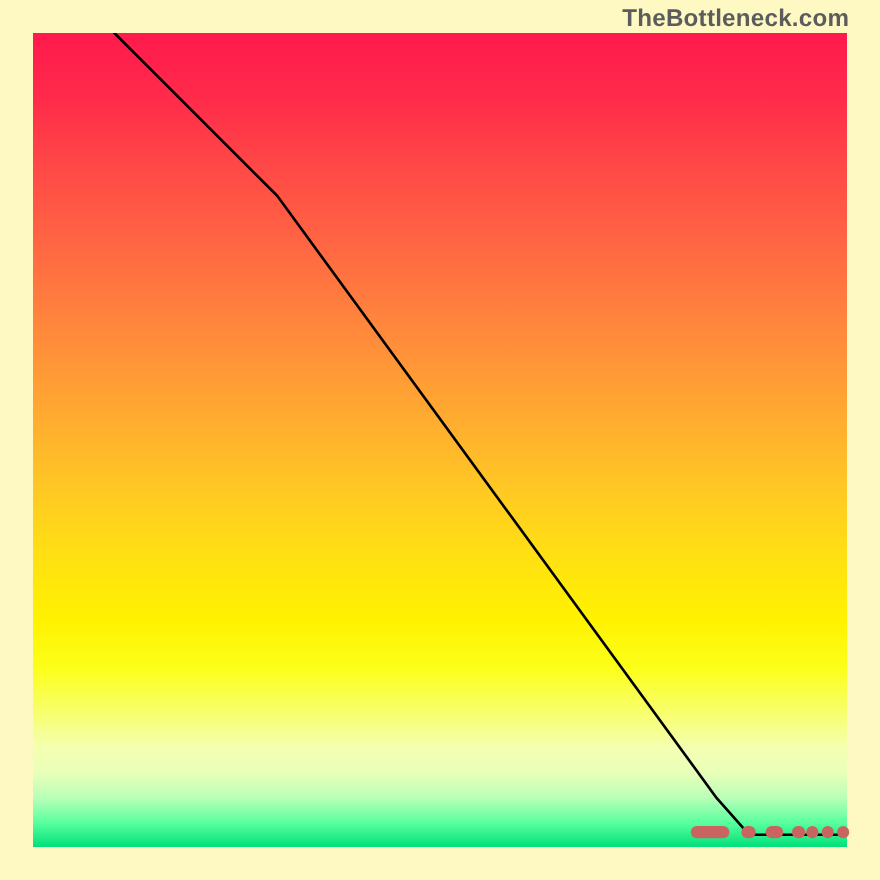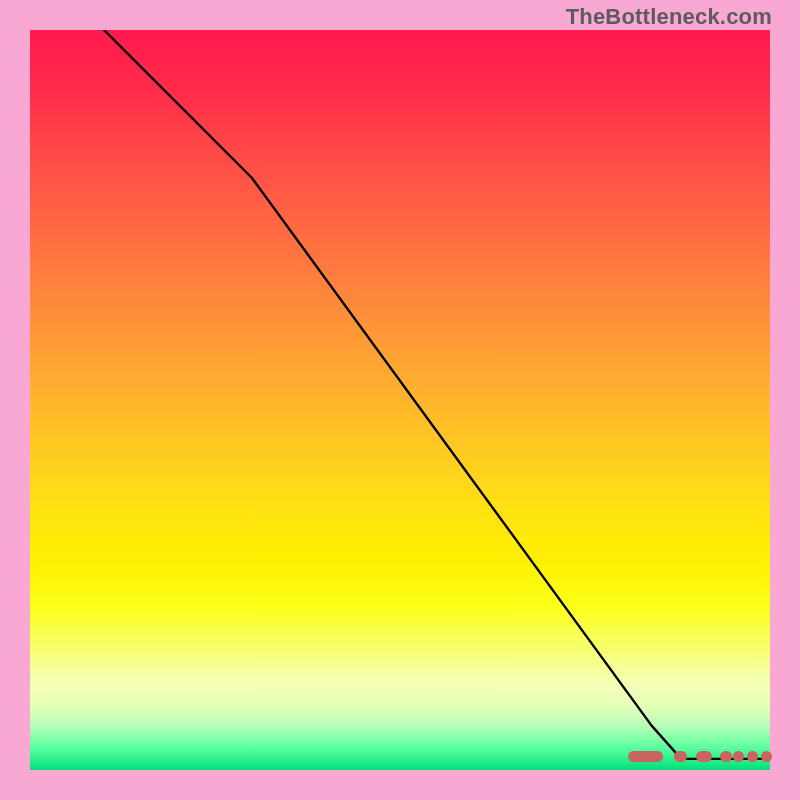--- a/index.html
+++ b/index.html
@@ -1,21 +1,21 @@
 <!DOCTYPE html>
 <html><head>
 <meta charset="utf-8">
 <style>
   * { margin: 0; padding: 0; box-sizing: border-box; }
   html, body { width: 800px; height: 800px; overflow: hidden; background: #000; }
   .stage {
     position: relative;
     width: 800px;
     height: 800px;
-    background: #f9a8d4;
+    background: #fef9c3;
   }
   .plot-area {
     position: absolute;
     left: 30px;
     top: 30px;
     width: 740px;
     height: 740px;
     background: linear-gradient(to bottom,
       #ff1a4d 0%,
       #ff2b4a 8%,

